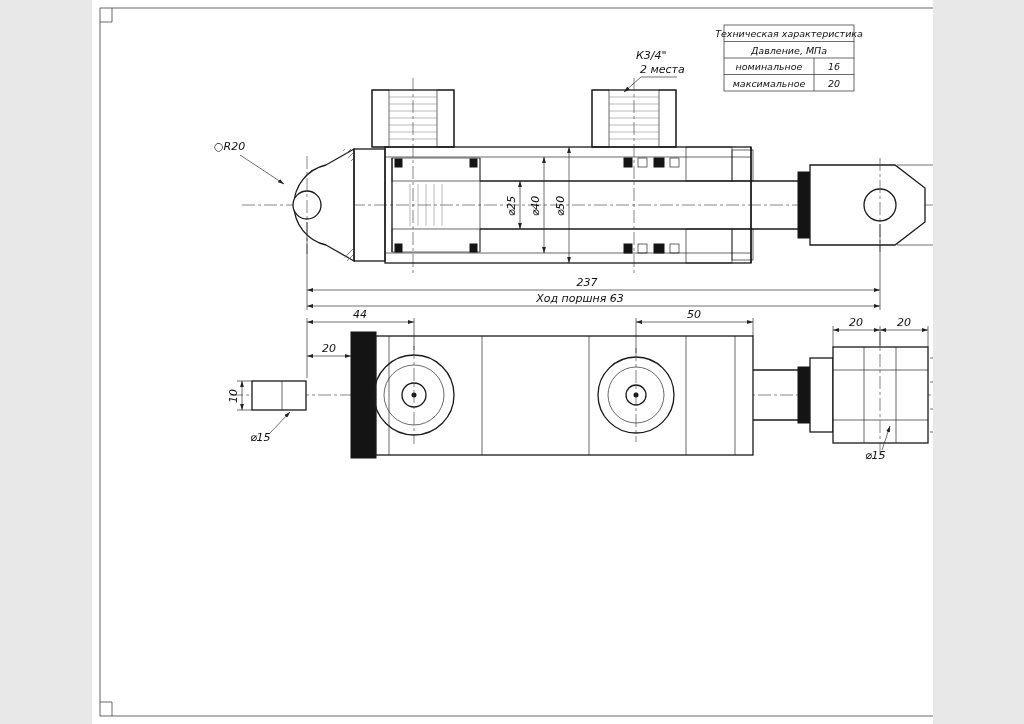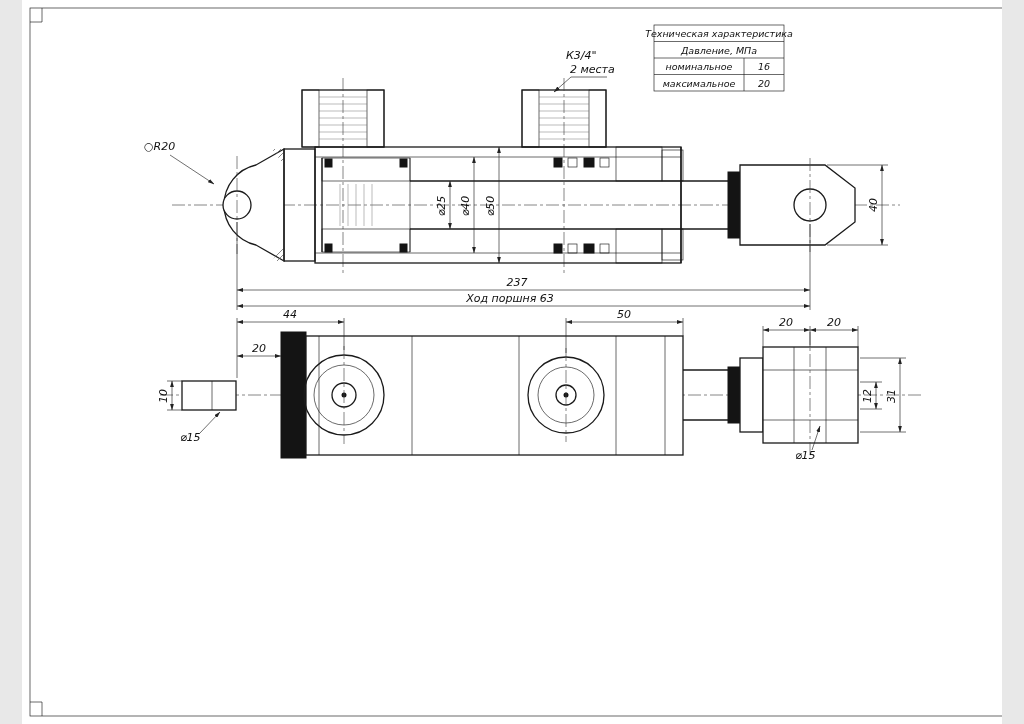--- a/index.html
+++ b/index.html
@@ -1,16 +1,16 @@
 <!DOCTYPE html>
 <html><head>
 <meta charset="utf-8">
 <style>
   html,body{margin:0;padding:0;background:#e8e8e8;}
-  .page{width:980px;height:724px;background:#fff;position:relative;margin:0 auto;overflow:hidden;}
+  .page{width:841px;height:724px;background:#fff;position:relative;margin:0 auto;overflow:hidden;}
   svg{display:block;}
   .ol{stroke:#1a1a1a;stroke-width:1.3;fill:none;}
   .olw{stroke:#1a1a1a;stroke-width:1.3;fill:#fff;}
   .thin{stroke:#1a1a1a;stroke-width:0.65;fill:none;}
   .lt{stroke:#777;stroke-width:0.5;fill:none;}
   .cl{stroke:#444;stroke-width:0.65;fill:none;stroke-dasharray:13 3 3 3;}
   .dim{stroke:#222;stroke-width:0.65;fill:none;}
   .blk{fill:#141414;stroke:#141414;}
   .txt{font:italic 11px "DejaVu Sans",sans-serif;fill:#111;}
   .txts{font:italic 9.5px "DejaVu Sans",sans-serif;fill:#111;}

